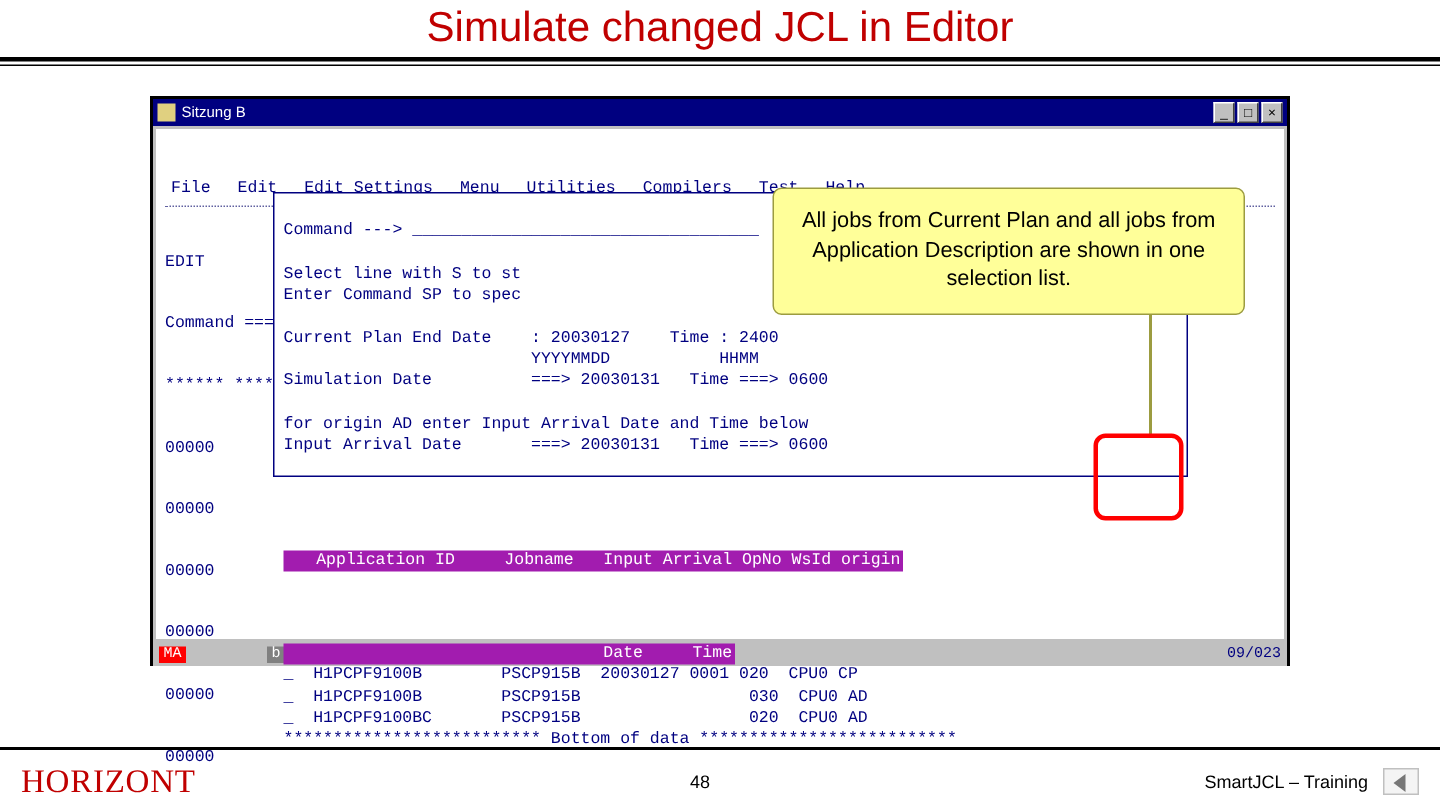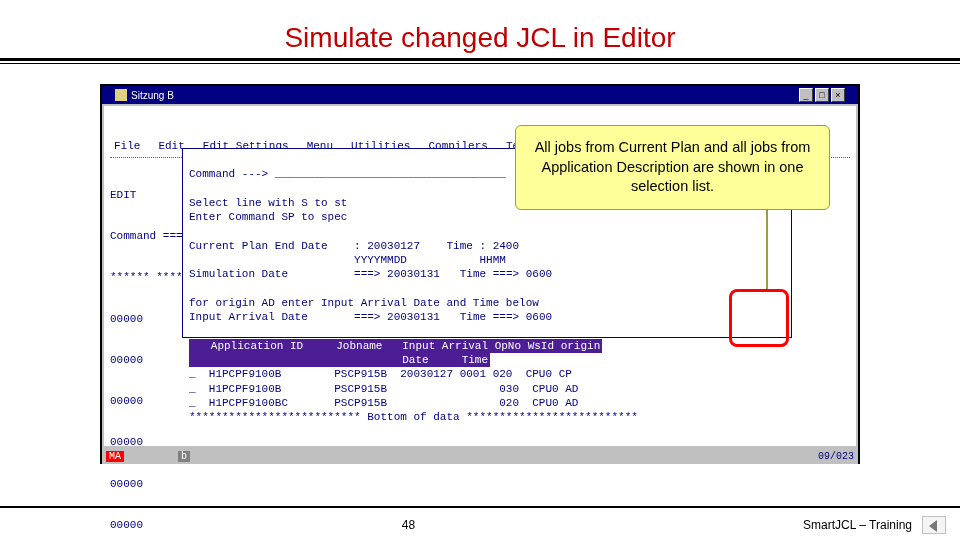--- a/index.html
+++ b/index.html
@@ -8,21 +8,21 @@
     height: 540px;
     background: #fff;
     font-family: Arial, sans-serif;
     position: relative;
     overflow: hidden;
   }
   .slide-title {
     font-size: 28px;
     color: #c00000;
     text-align: center;
-    padding: 22px 0 4px;
+    padding: 2px 0 4px;
     font-weight: normal;
     border-radius: 15px;
   }
   .title-rule-thick {
     border: 0;
     border-top: 3px solid #000;
     margin: 0 0 2px;
   }
   .title-rule-thin {
     border: 0;
@@ -37,21 +37,21 @@
     position: relative;
   }
   .win-titlebar {
     height: 18px;
     background: #000080;
     color: #fff;
     display: flex;
     align-items: center;
     font-size: 10px;
     font-family: Tahoma, sans-serif;
-    padding: 0 13px;
+    padding: 0 3px;
   }
   .win-titlebar .title-icon {
     width: 12px; height: 12px;
     background: #e0d080;
     margin-right: 4px;
   }
   .win-titlebar .caption { flex: 1; }
   .win-titlebar .win-btn {
     width: 14px; height: 14px;
     background: #c0c0c0;
@@ -80,24 +80,25 @@
     display: flex;
     gap: 18px;
     color: #000080;
     padding: 2px 4px 4px;
     border-bottom: 1px dotted #6060a0;
     margin-bottom: 3px;
   }
   .term-line { display: block; }
   .hdr-line { color: #000080; }
   .highlight-row {
-    background: #4c1d95;
+    background: #a21caf;
     color: #fff;
     display: inline-block;
     padding: 0 2px;
+    margin-top: 48px;
   }
   .inner-panel {
     position: absolute;
     top: 42px;
     left: 78px;
     width: 610px;
     height: 190px;
     border: 1px solid #000080;
     background: #fff;
     padding: 4px 6px;
@@ -285,16 +286,17 @@
     <span class="status-b">b</span>
     <span class="status-right">09/023</span>
   </div>
 </div>
 
 <div class="callout">All jobs from Current Plan and all jobs from Application Description are shown in one selection list.</div>
 <div class="callout-line"></div>
 <div class="origin-circle"></div>
 
 <div class="footer">
+  <span class="brand">HORIZONT</span>
   <span class="slide-num">48</span>
   <span class="training">SmartJCL – Training</span>
   <span class="nav-icon"></span>
 </div>
 
 </body></html>

